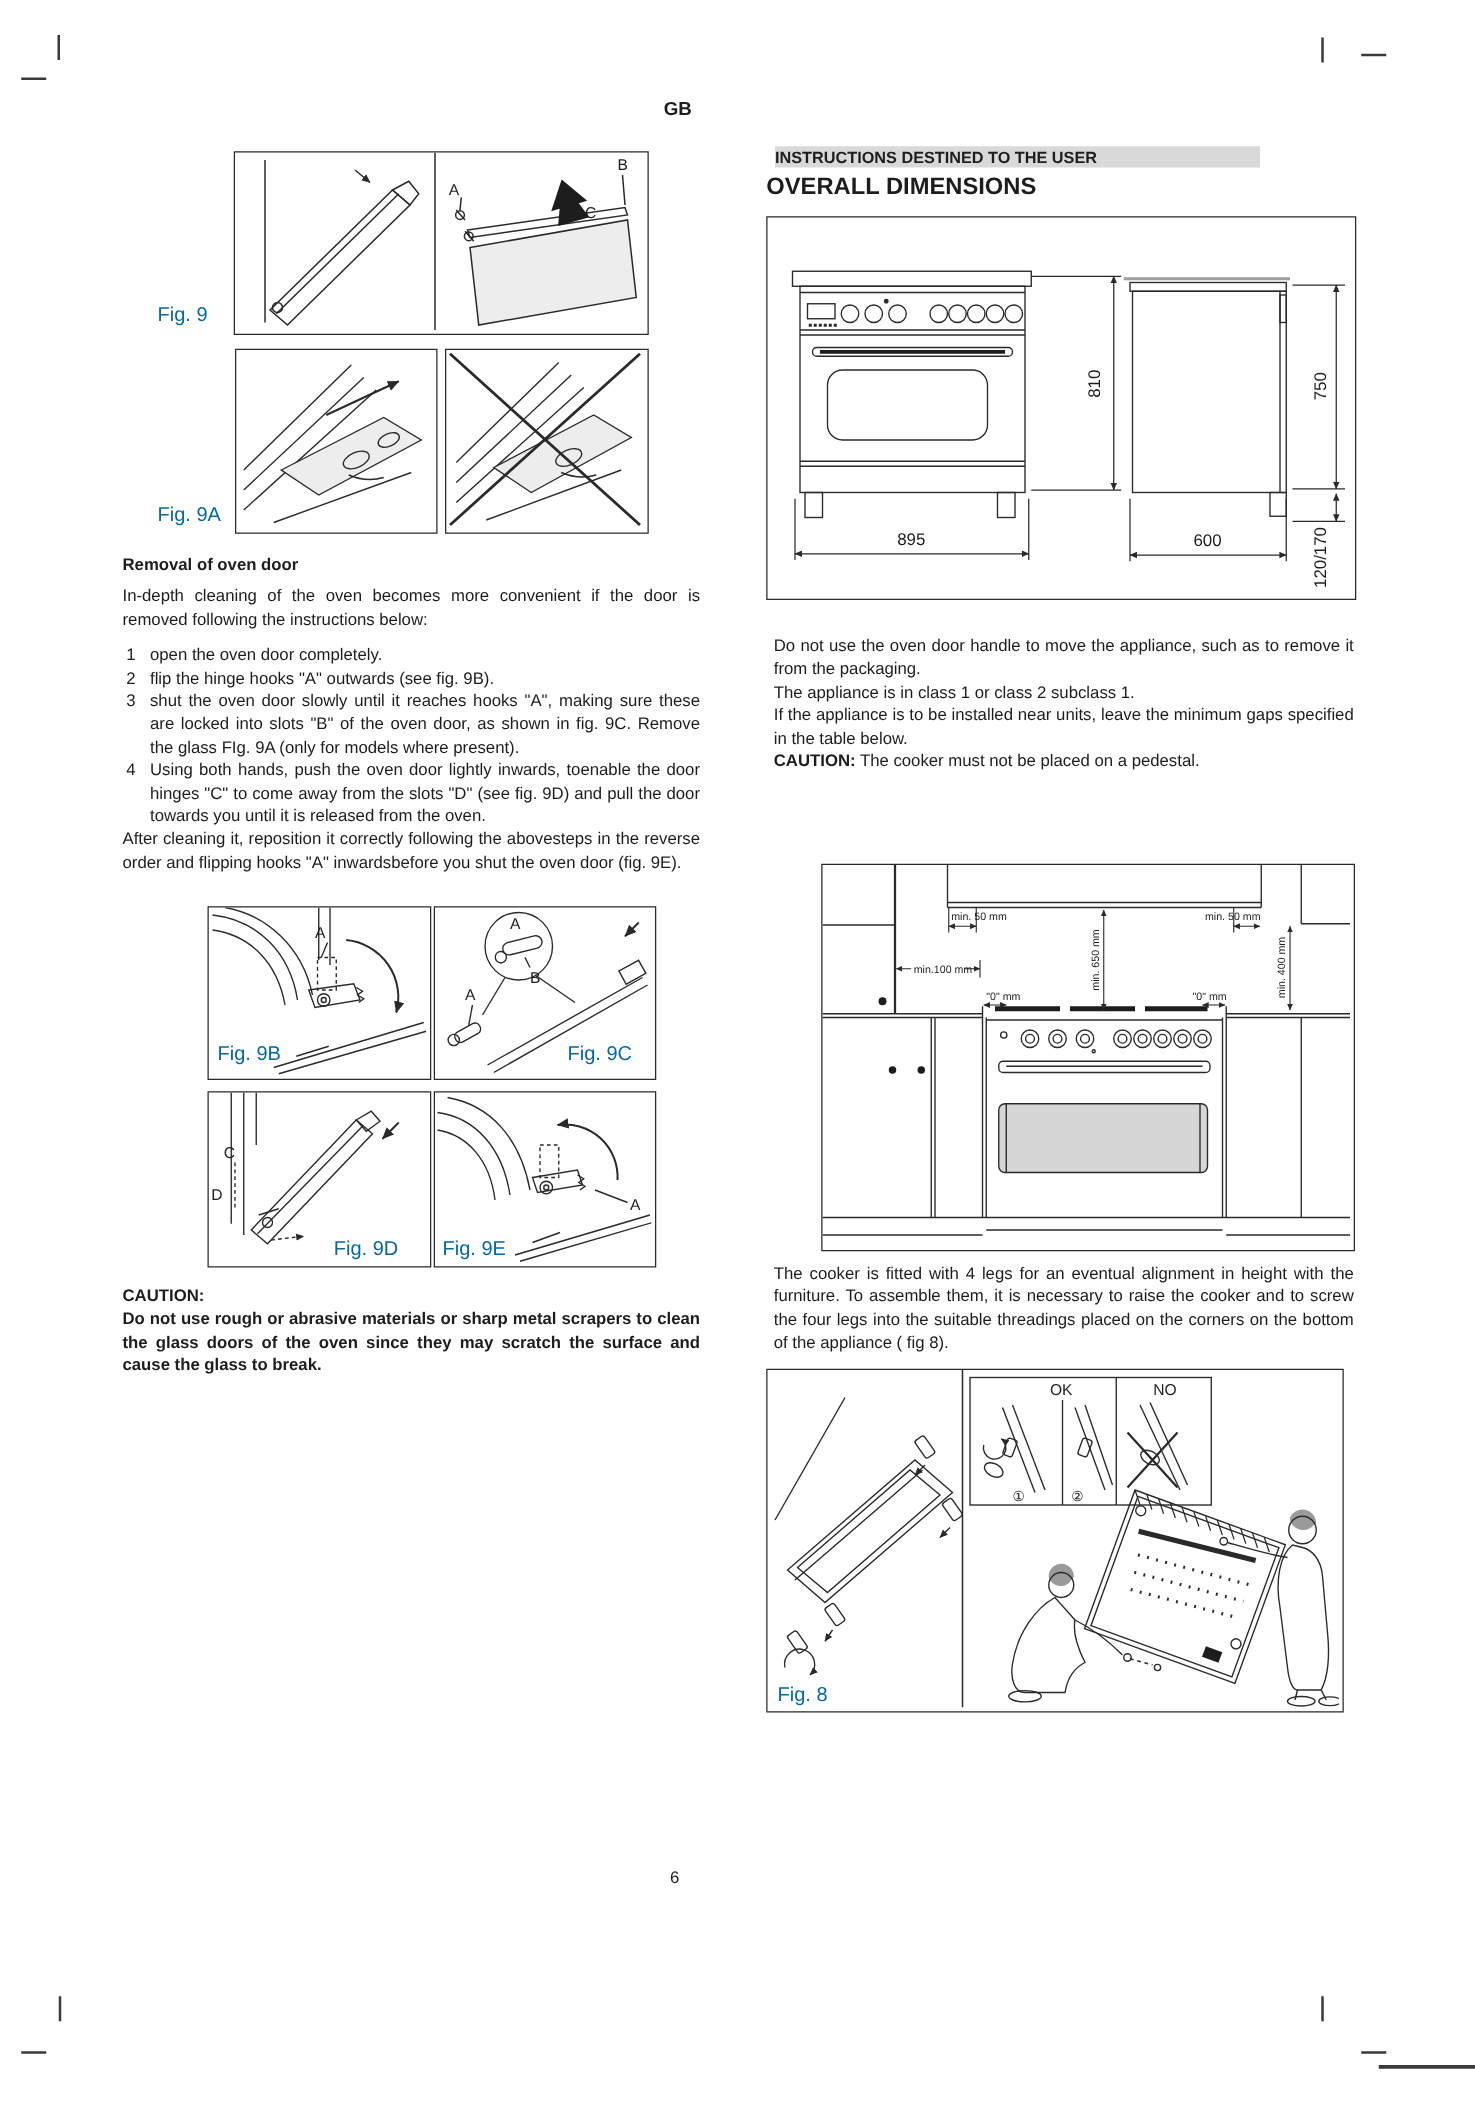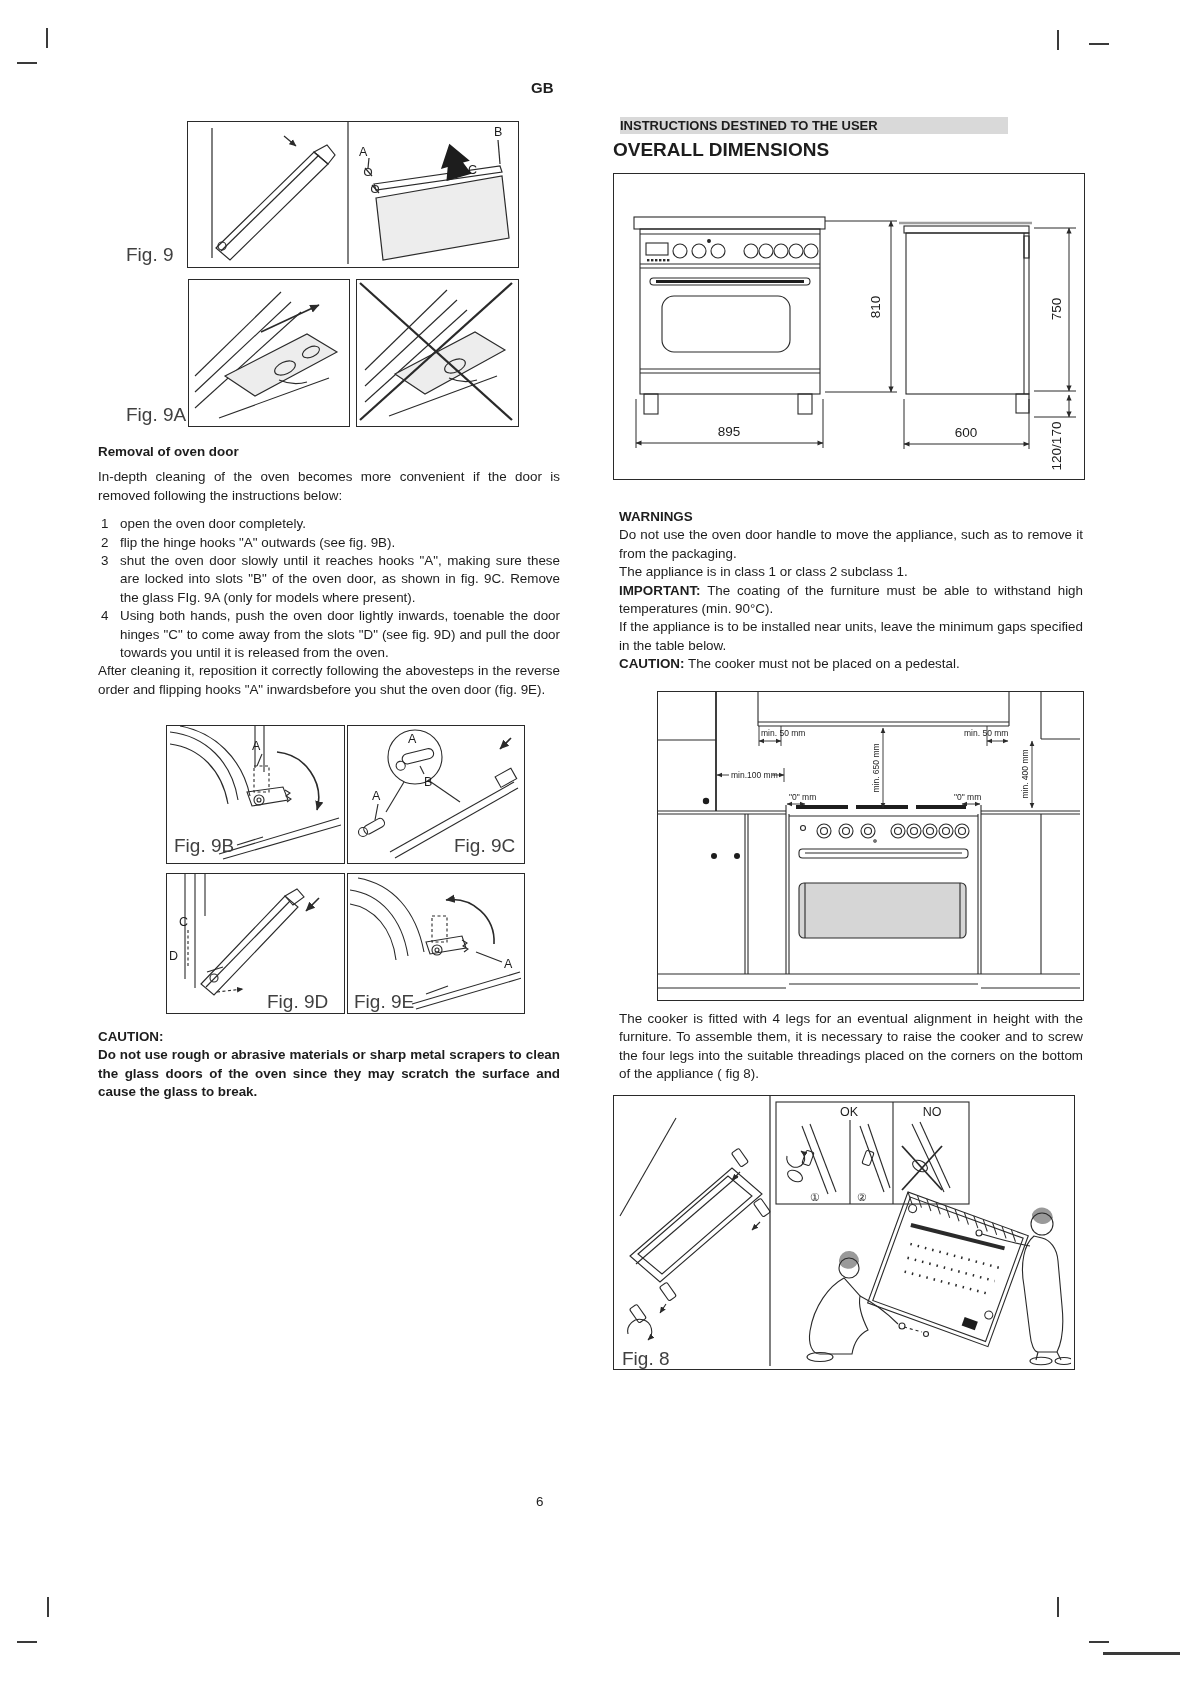--- a/index.html
+++ b/index.html
@@ -3,21 +3,21 @@
 <meta charset="utf-8">
 <style>
   html,body{margin:0;padding:0;background:#fff;}
   .page{position:relative;width:1180px;height:1685px;background:#ffffff;
         font-family:"Liberation Sans",sans-serif;color:#1d1d1d;overflow:hidden;}
   .abs{position:absolute;}
   .txt{font-size:13.4px;line-height:18.4px;}
   .just{text-align:justify;margin:0;}
   .bold{font-weight:bold;}
   .figbox{position:absolute;border:1.3px solid #2a2a2a;background:#fff;}
-  .figcap{position:absolute;font-size:19px;color:#404040;white-space:nowrap;}
+  .figcap{position:absolute;font-size:16px;color:#0369a1;white-space:nowrap;}
   .banner{background:#d9d9d9;font-weight:bold;font-size:13px;line-height:17px;}
   .steps{margin-top:10px;}
   .step{display:flex;}
   .step .n{flex:0 0 19px;padding-left:3px;}
   .step .t{flex:1;text-align:justify;}
   .heading-sp{margin-bottom:7px;}
   .cm{position:absolute;background:#3a3a3a;}
   svg{display:block;}
   .svgtext{font-family:"Liberation Sans",sans-serif;fill:#1d1d1d;}
 </style>
@@ -302,24 +302,22 @@
         <text x="115" y="262" text-anchor="middle">895</text>
         <text transform="translate(266 133) rotate(-90)" text-anchor="middle">810</text>
         <text x="352" y="263" text-anchor="middle">600</text>
         <text transform="translate(447 135) rotate(-90)" text-anchor="middle">750</text>
         <text transform="translate(447 272) rotate(-90)" text-anchor="middle">120/170</text>
       </g>
     </svg>
   </div>
 
   <div class="abs txt" style="left:619px;top:508px;width:464px">
-    <div class="bold">WARNINGS</div>
     <p class="just"><b></b><span>Do not use the oven door handle to move the appliance, such as to remove it from the packaging.</span></p>
     <p class="just"><b></b><span>The appliance is in class 1 or class 2 subclass 1.</span></p>
-    <p class="just"><b>IMPORTANT:</b><span> The coating of the furniture must be able to withstand high temperatures (min. 90°C).</span></p>
     <p class="just"><b></b><span>If the appliance is to be installed near units, leave the minimum gaps specified in the table below.</span></p>
     <p class="just"><b>CAUTION:</b><span> The cooker must not be placed on a pedestal.</span></p>
   </div>
 
   <div class="figbox" style="left:657px;top:691px;width:425px;height:308px">
     <svg width="422" height="305" viewBox="0 0 422 305">
       <g stroke="#2a2a2a" fill="none" stroke-width="1.1">
         <line x1="58" y1="0" x2="58" y2="119" stroke-width="1.8"></line>
         <line x1="100" y1="30" x2="351" y2="30"></line>
         <line x1="100" y1="34" x2="351" y2="34"></line>

